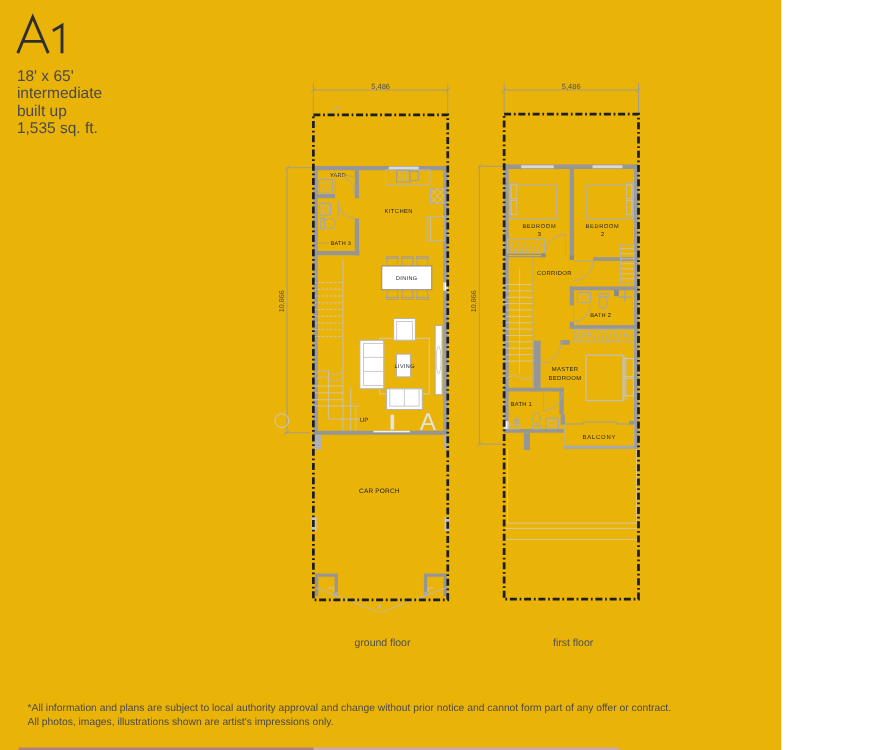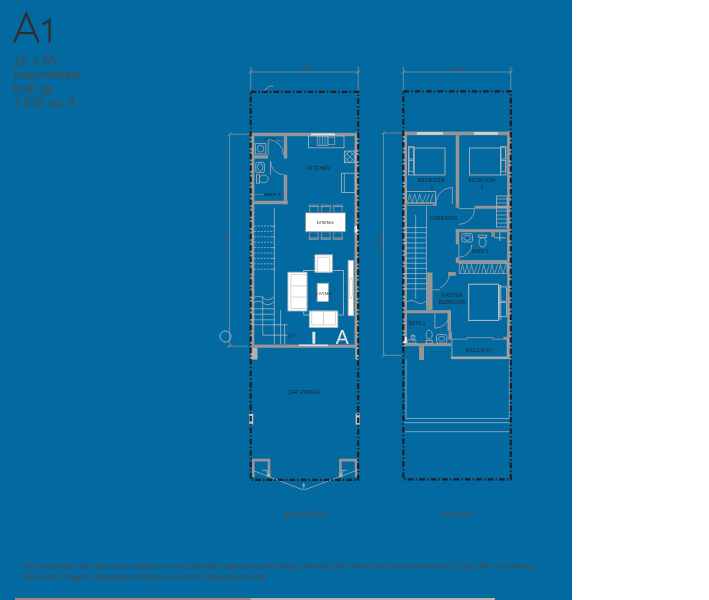--- a/index.html
+++ b/index.html
@@ -1,16 +1,16 @@
 <!DOCTYPE html>
 <html><head>
 <meta charset="utf-8">
 <style>
   html,body{margin:0;padding:0;background:#fff;}
-  #page{position:relative;width:572px;height:600px;background:#0369a1;overflow:hidden;
+  #page{position:relative;width:625px;height:600px;background:#eab308;overflow:hidden;
         font-family:"Liberation Sans",sans-serif;}
   svg text{font-family:"Liberation Sans",sans-serif;}
 </style>
 </head>
 <body>
 <div id="page">
 <div style="filter:grayscale(1)">
 <svg width="709" height="600" viewBox="0 0 709 600">
 
 <g>

